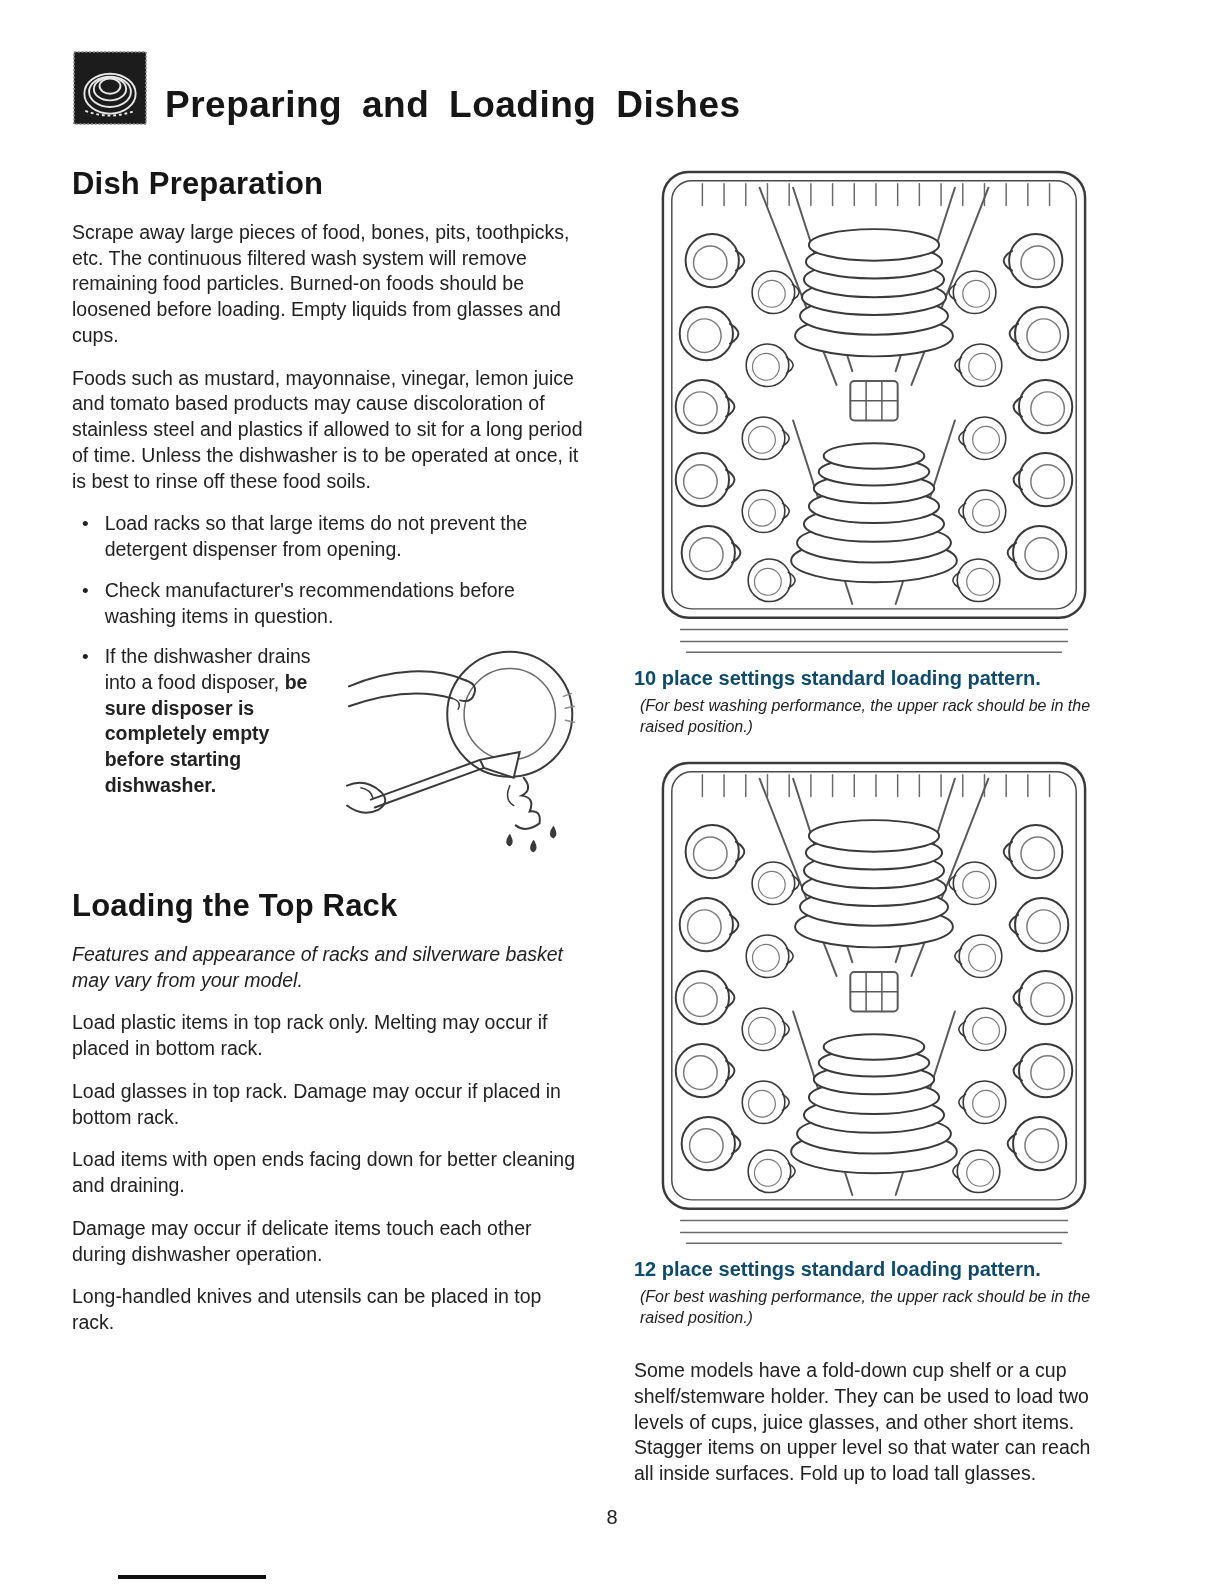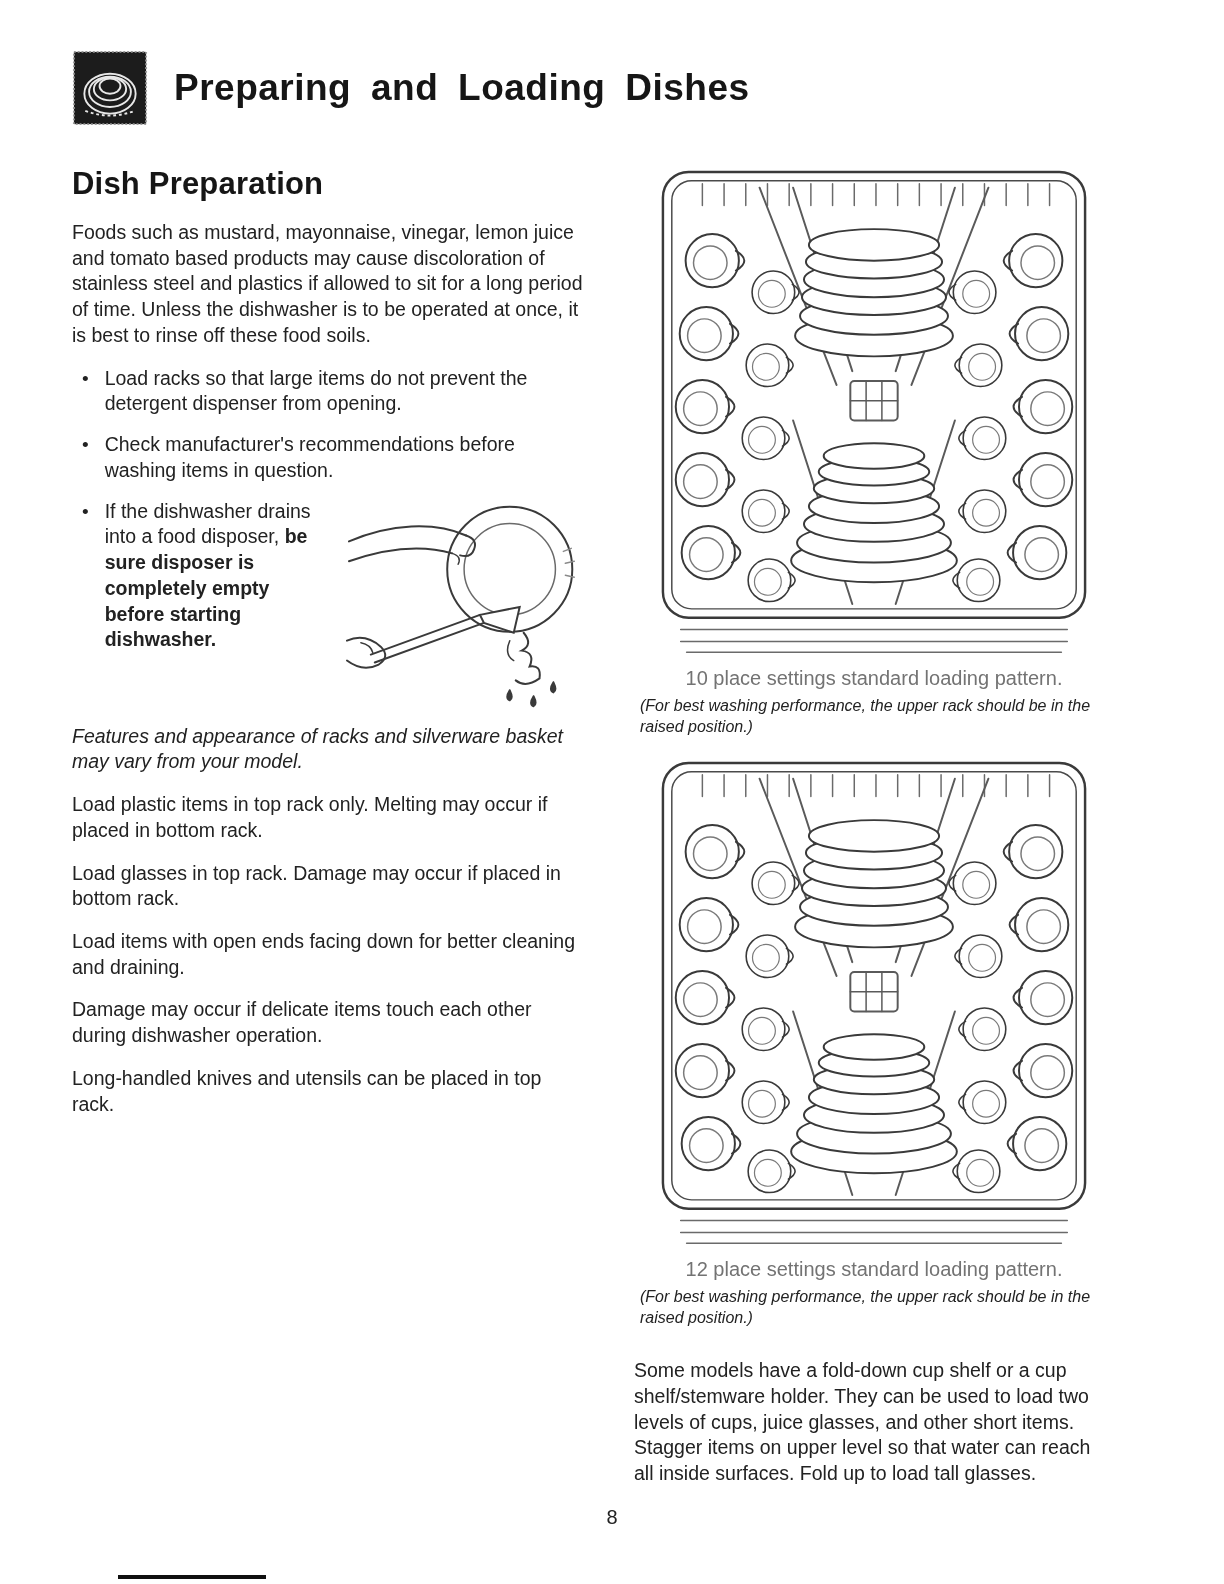--- a/index.html
+++ b/index.html
@@ -8,21 +8,21 @@
     width: 1224px;
     height: 1584px;
     position: relative;
     font-family: "Liberation Sans", sans-serif;
     color: #1f1f1f;
     overflow: hidden;
   }
   .page { padding: 50px 60px 0 72px; }
 
   
-  .header { display: flex; align-items: center; gap: 26px; margin-bottom: 40px; }
+  .header { display: flex; align-items: flex-end; gap: 17px; margin-bottom: 40px; }
   .app-icon { width: 76px; height: 76px; flex: none; }
   h1 { font-size: 37px; font-weight: 700; word-spacing: 9px; letter-spacing: 0.5px; color: #161616; }
 
   
   .columns { display: flex; gap: 50px; align-items: flex-start; }
   .col-left { width: 512px; flex: none; }
   .col-right { width: 480px; flex: none; }
 
   h2 { font-size: 31px; font-weight: 700; color: #161616; margin-bottom: 18px; letter-spacing: 0.2px; }
   h2.wrap-narrow { max-width: 330px; line-height: 1.15; margin-top: 34px; }
@@ -40,21 +40,21 @@
   .bullet-body { flex: 1; }
   .bullet-with-art { display: flex; gap: 20px; align-items: flex-start; }
   .bullet-with-art .bullet-text { width: 218px; flex: none; }
   .scrape-art { width: 268px; height: 218px; flex: none; margin-top: -8px; }
 
   .italic-note { font-style: italic; margin-bottom: 18px; }
 
   
   .figure { margin-bottom: 6px; }
   .rack-svg { width: 434px; display: block; margin: 0 auto; }
-  .fig-caption { font-weight: 400; font-size: 20px; text-align: center; margin: 8px 0 6px 0; color: #737373; }
+  .fig-caption { font-weight: 700; font-size: 20px; margin: 8px 0 6px 0; color: #0c4a6e; }
   .fig-note { font-style: italic; font-size: 16px; line-height: 1.28; margin: 0 0 20px 6px; color: #222; }
   .fig-note.gap-after { margin-bottom: 30px; }
   .cupshelf { margin-top: 26px; font-size: 19.5px; line-height: 1.32; }
 
   
   .page-number {
     position: absolute;
     left: 0; right: 0;
     top: 1506px;
     text-align: center;
@@ -158,20 +158,21 @@
     </svg>
     <h1>Preparing and Loading Dishes</h1>
   </div>
 
   <div class="columns">
 
     <div class="col-left">
 
       <h2>Dish Preparation</h2>
 
+      <p>Scrape away large pieces of food, bones, pits, toothpicks, etc. The continuous filtered wash system will remove remaining food particles. Burned-on foods should be loosened before loading. Empty liquids from glasses and cups.</p>
       <p>Foods such as mustard, mayonnaise, vinegar, lemon juice and tomato based products may cause discoloration of stainless steel and plastics if allowed to sit for a long period of time. Unless the dishwasher is to be operated at once, it is best to rinse off these food soils.</p>
 
       <ul class="bullets">
         <li>
           <span class="bullet-dot">•</span>
           <span class="bullet-body">Load racks so that large items do not prevent the detergent dispenser from opening.</span>
         </li>
         <li>
           <span class="bullet-dot">•</span>
           <span class="bullet-body">Check manufacturer's recommendations before washing items in question.</span>
@@ -204,20 +205,21 @@
 
                 <path d="M168 200 q 4 8 0 10 q -5 -2 0 -10" fill="#3a3a3a"></path>
                 <path d="M192 206 q 4 8 0 10 q -5 -2 0 -10" fill="#3a3a3a"></path>
                 <path d="M212 192 q 4 8 0 10 q -5 -2 0 -10" fill="#3a3a3a"></path>
               </g>
             </svg>
           </span>
         </li>
       </ul>
 
+      <h2 class="wrap-narrow">Loading the Top Rack</h2>
 
       <p class="italic-note">Features and appearance of racks and silverware basket may vary from your model.</p>
 
       <p>Load plastic items in top rack only. Melting may occur if placed in bottom rack.</p>
       <p>Load glasses in top rack. Damage may occur if placed in bottom rack.</p>
       <p>Load items with open ends facing down for better cleaning and draining.</p>
       <p>Damage may occur if delicate items touch each other during dishwasher operation.</p>
       <p>Long-handled knives and utensils can be placed in top rack.</p>
     </div>
 

